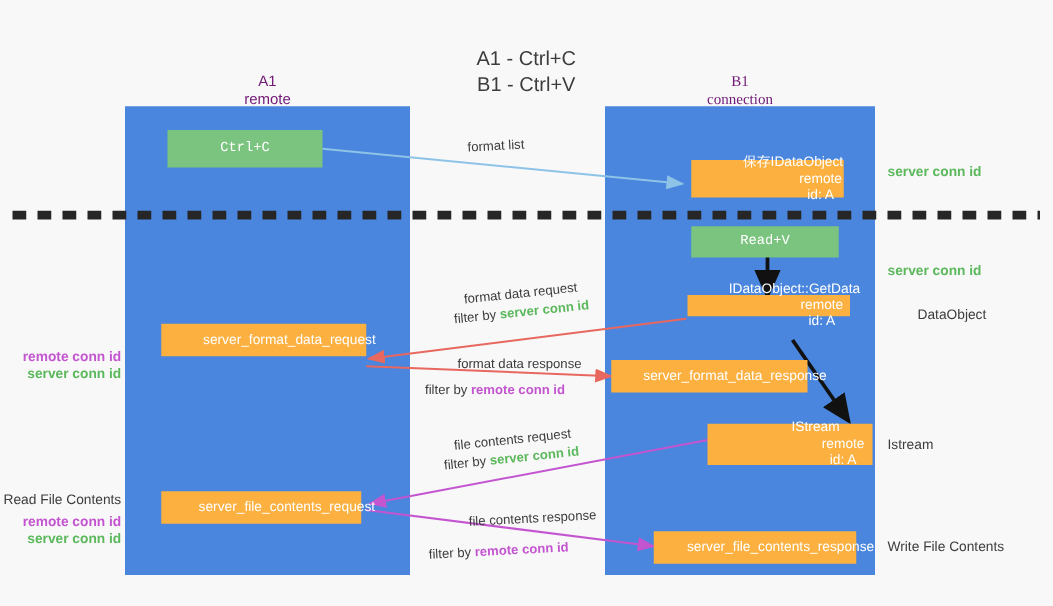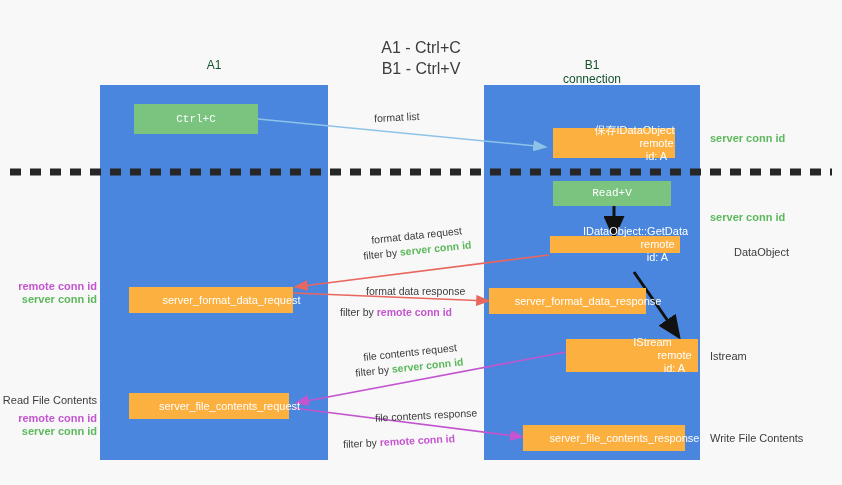--- a/index.html
+++ b/index.html
@@ -9,21 +9,21 @@
     font-family:"Liberation Sans","DejaVu Sans",sans-serif;
     overflow:hidden;
   }
   #stage{position:relative;width:842px;height:485px;}
 
   .lane{position:absolute;background:#4a86dd;}
   #lane-a{left:100px;top:85px;width:228px;height:375px;}
   #lane-b{left:484px;top:85px;width:216px;height:375px;}
 
   .lane-head{
-    position:absolute;text-align:center;color:#14532d;
+    position:absolute;text-align:center;color:#701a75;
     font-size:12px;line-height:14px;
   }
   .lane-head .l1{display:block;}
   .lane-head .l2{display:block;}
 
   .title{
     position:absolute;left:0;top:10px;width:842px;text-align:center;
     font-size:16px;line-height:21px;color:#3c3c3c;margin-top:27px;
   }
 
@@ -62,22 +62,23 @@
   <div class="title">
     <div>A1 - Ctrl+C</div>
     <div>B1 - Ctrl+V</div>
   </div>
 
   <div class="lane" id="lane-a"></div>
   <div class="lane" id="lane-b"></div>
 
   <div class="lane-head" style="left:134px;top:58px;width:160px;">
     <span class="l1">A1</span>
+    <span class="l2">remote</span>
   </div>
-  <div class="lane-head" style="left:512px;top:58px;width:160px;">
+  <div class="lane-head" style="left:512px;top:58px;width:160px;font-family:Liberation Serif, serif;">
     <span class="l1">B1</span>
     <span class="l2">connection</span>
   </div>
 
   <svg class="overlay" viewBox="0 0 842 485">
     <defs>
       <marker id="ah-blue" markerWidth="9" markerHeight="7" refX="8" refY="3.5" orient="auto">
         <polygon points="0 0, 9 3.5, 0 7" fill="#8ec3e8"></polygon>
       </marker>
       <marker id="ah-red" markerWidth="9" markerHeight="7" refX="8" refY="3.5" orient="auto">
@@ -124,21 +125,21 @@
   <div class="box orange" style="left:550px;top:236px;width:130px;height:17px;">
     <span>IDataObject::GetData</span>
     <span class="sub">remote id: A</span>
   </div>
 
   <div class="box orange" style="left:566px;top:339px;width:132px;height:33px;">
     <span>IStream</span>
     <span class="sub">remote id: A</span>
   </div>
 
-  <div class="box orange" style="left:129px;top:287px;width:164px;height:26px;">
+  <div class="box orange" style="left:129px;top:259px;width:164px;height:26px;">
     <span>server_format_data_request</span>
   </div>
 
   <div class="box orange" style="left:129px;top:393px;width:160px;height:26px;">
     <span>server_file_contents_request</span>
   </div>
 
   <div class="box orange" style="left:489px;top:288px;width:157px;height:26px;">
     <span>server_format_data_response</span>
   </div>

